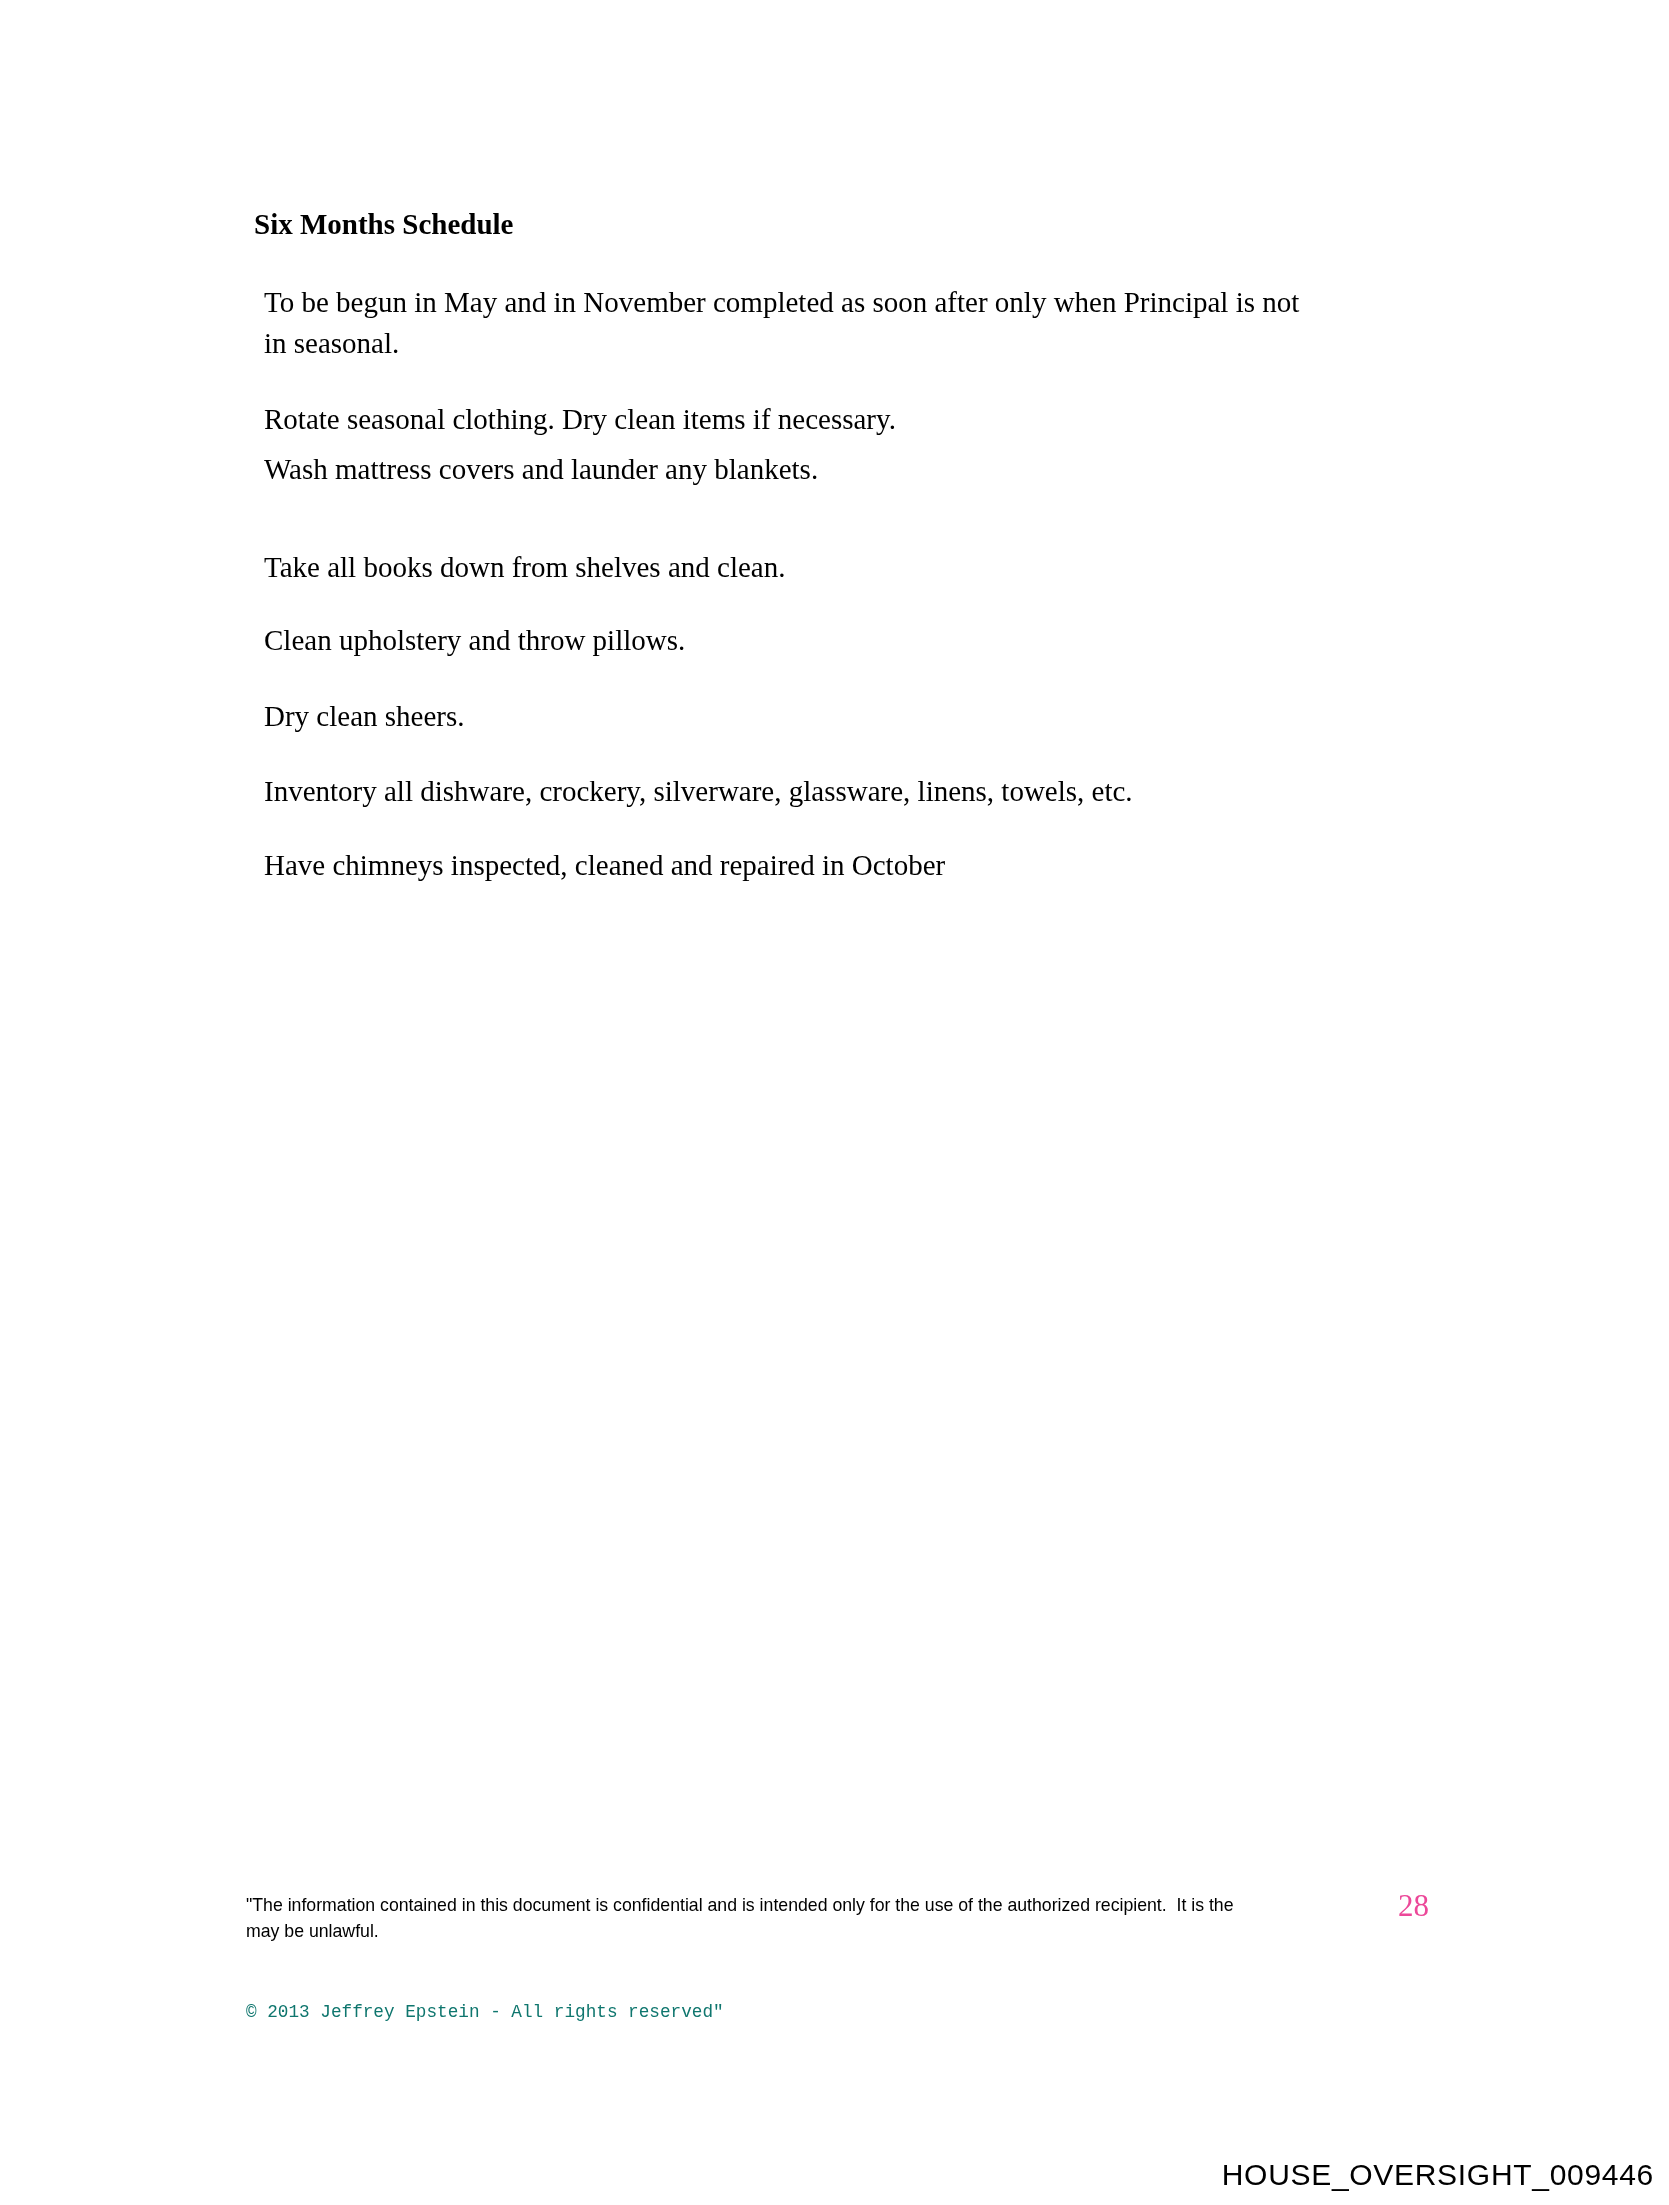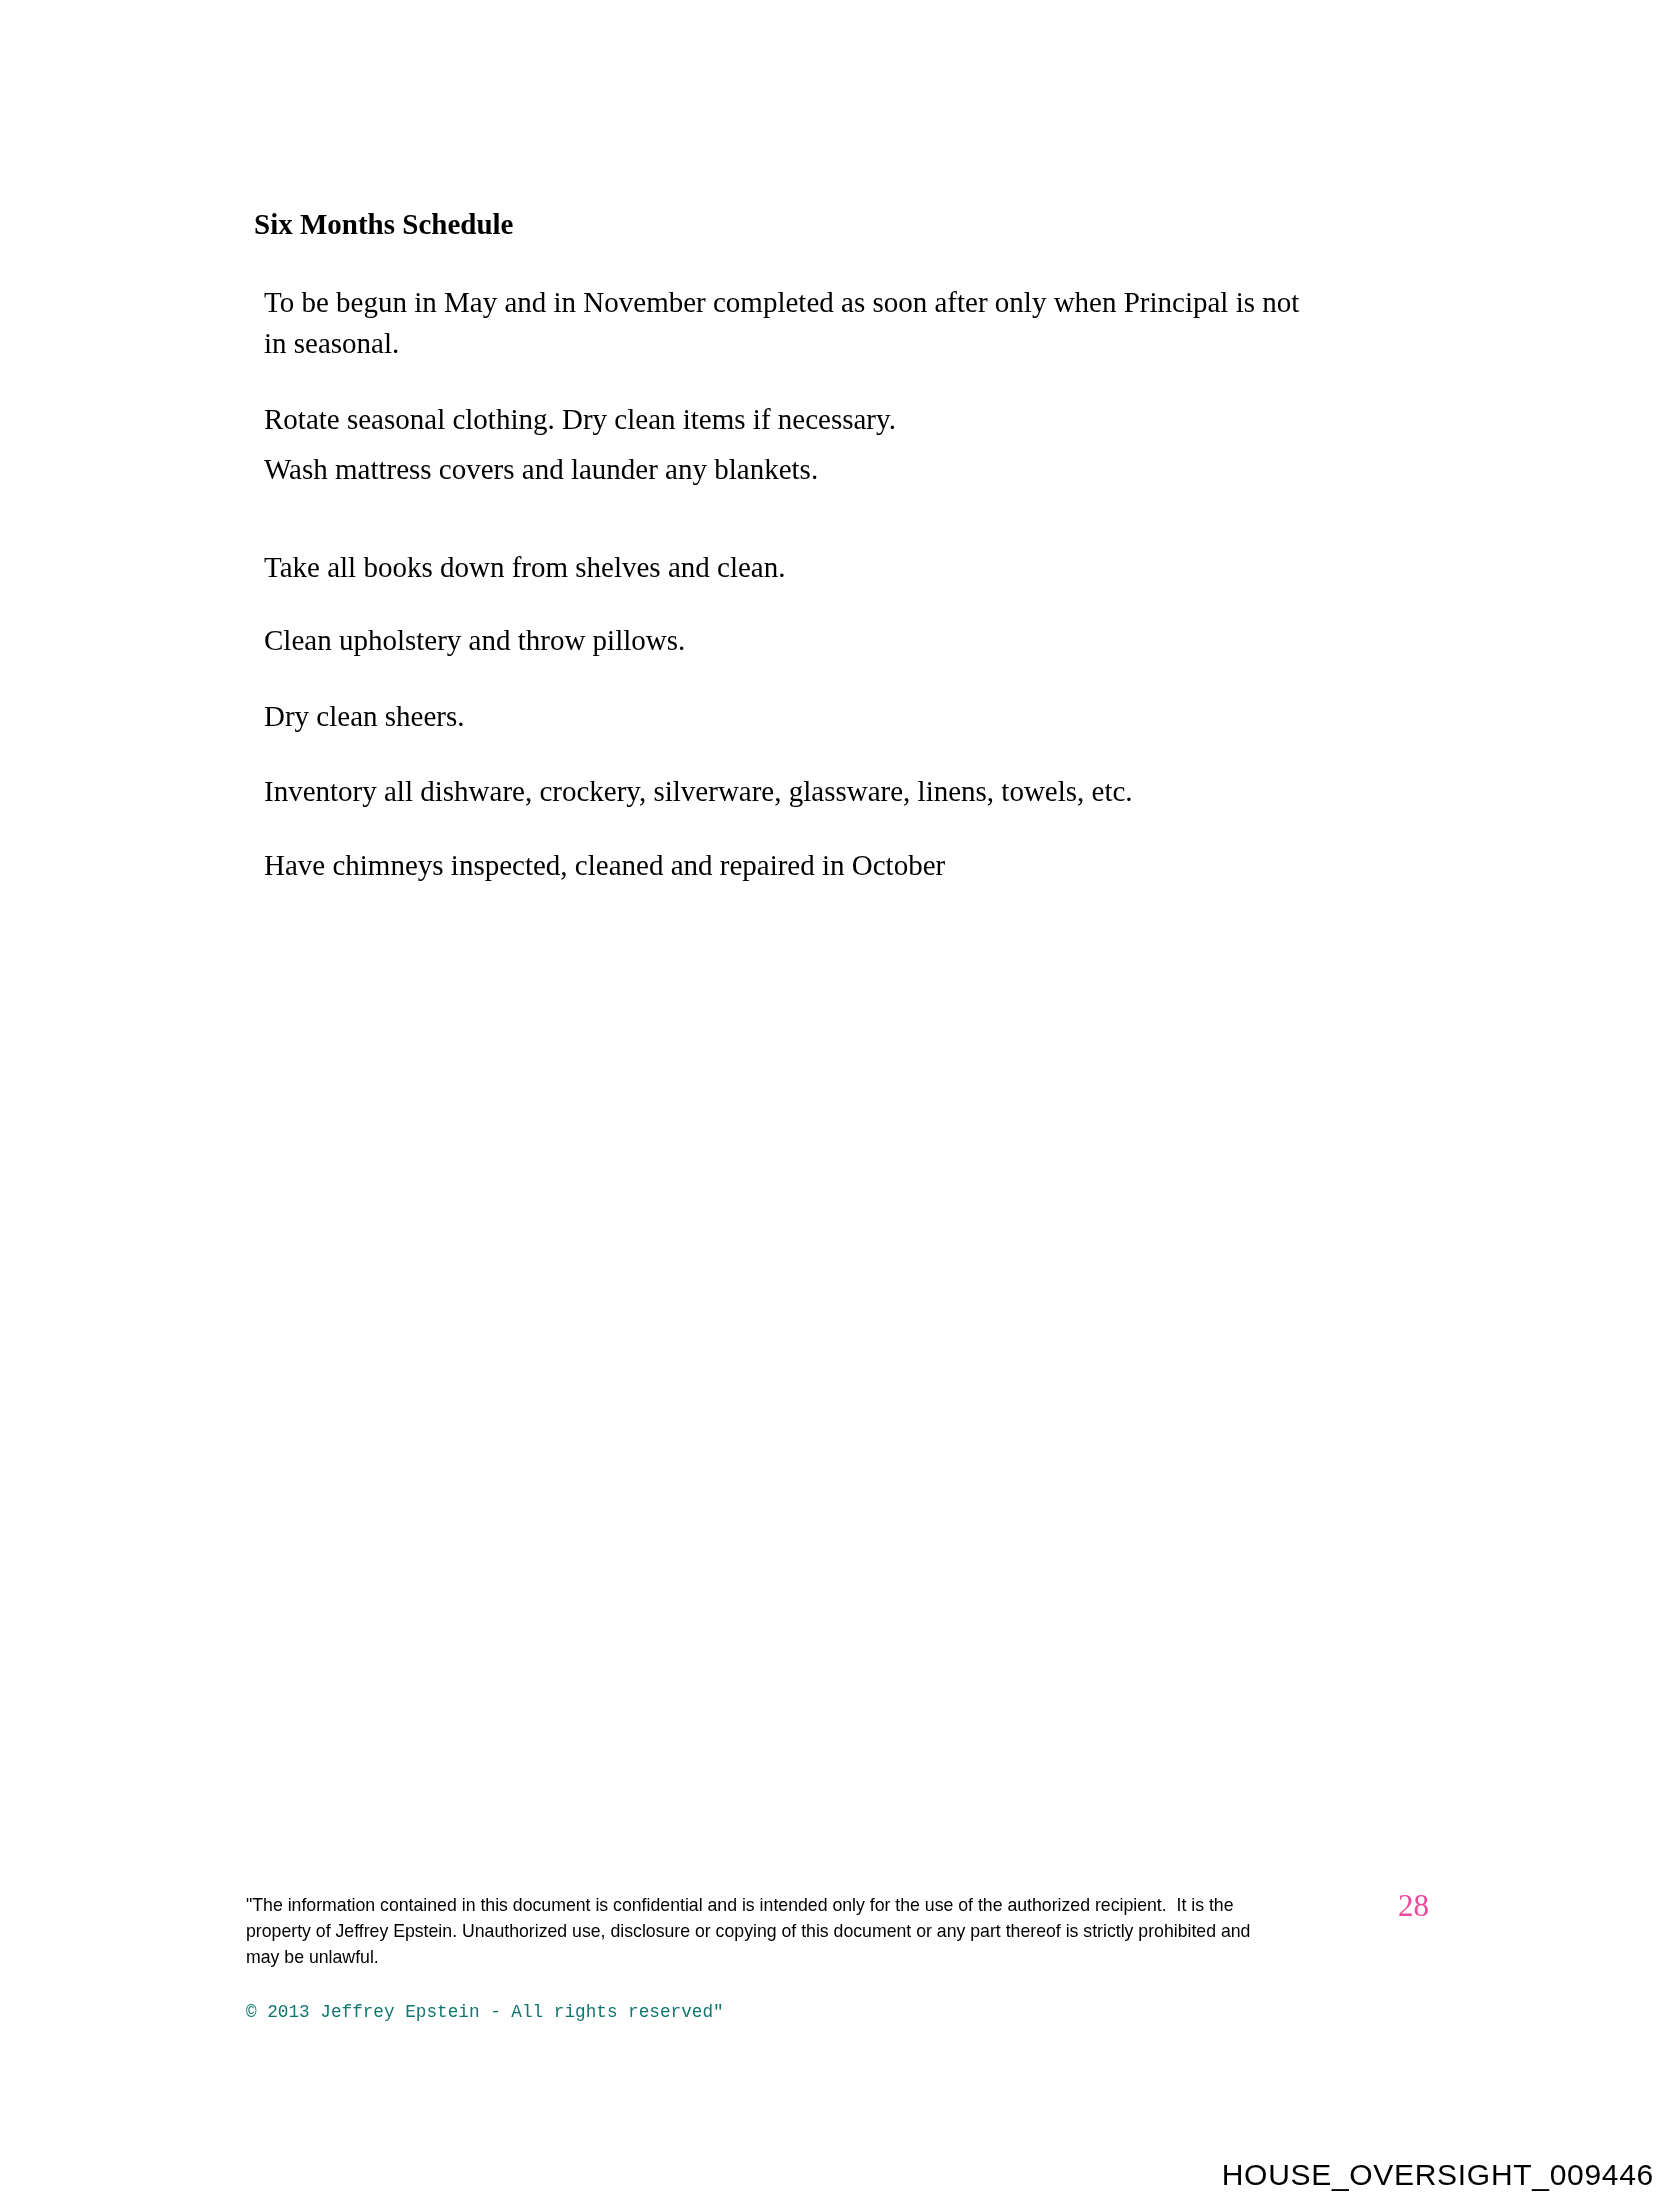--- a/index.html
+++ b/index.html
@@ -120,21 +120,20 @@
   <p class="para p7">
     <span class="line">Inventory all dishware, crockery, silverware, glassware, linens, towels, etc.</span>
   </p>
 
   <p class="para p8">
     <span class="line">Have chimneys inspected, cleaned and repaired in October</span>
   </p>
 
   <div class="disclaimer">
     <span class="line">"The information contained in this document is confidential and is intended only for the use of the authorized recipient.  It is the</span>
-    <span class="line">property of Jeffrey Epstein. Unauthorized use, disclosure or copying of this document or any part thereof is strictly prohibited and</span>
     <span class="line">may be unlawful.</span>
   </div>
 
   <div class="page-number">28</div>
 
   <div class="copyright">© 2013 Jeffrey Epstein - All rights reserved"</div>
 
   <div class="bates">HOUSE_OVERSIGHT_009446</div>
 
 </div>

